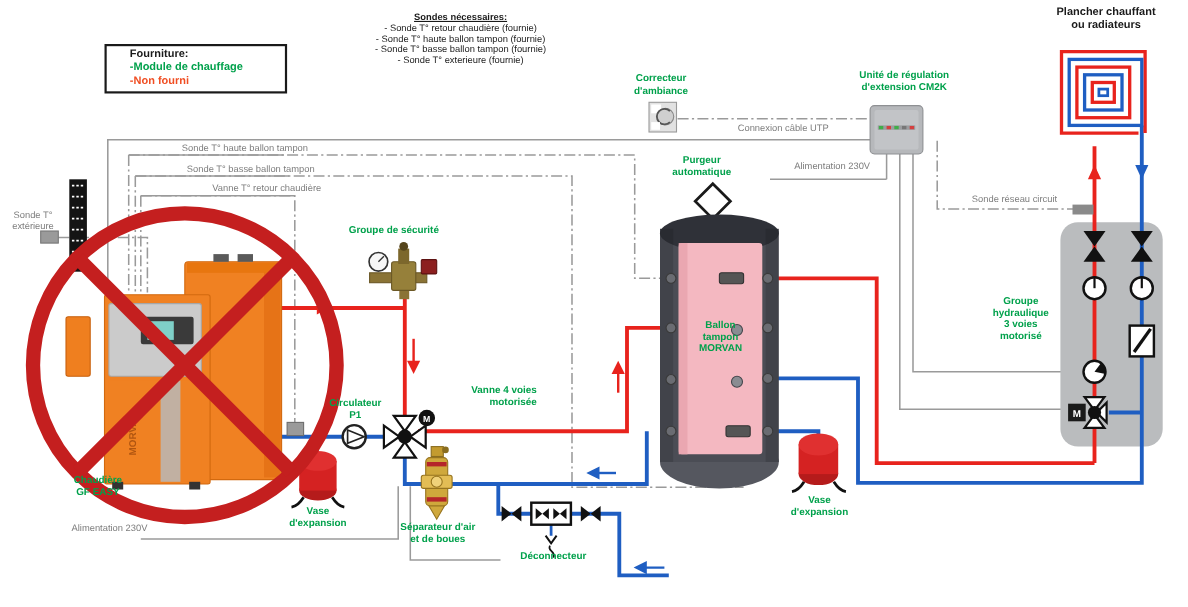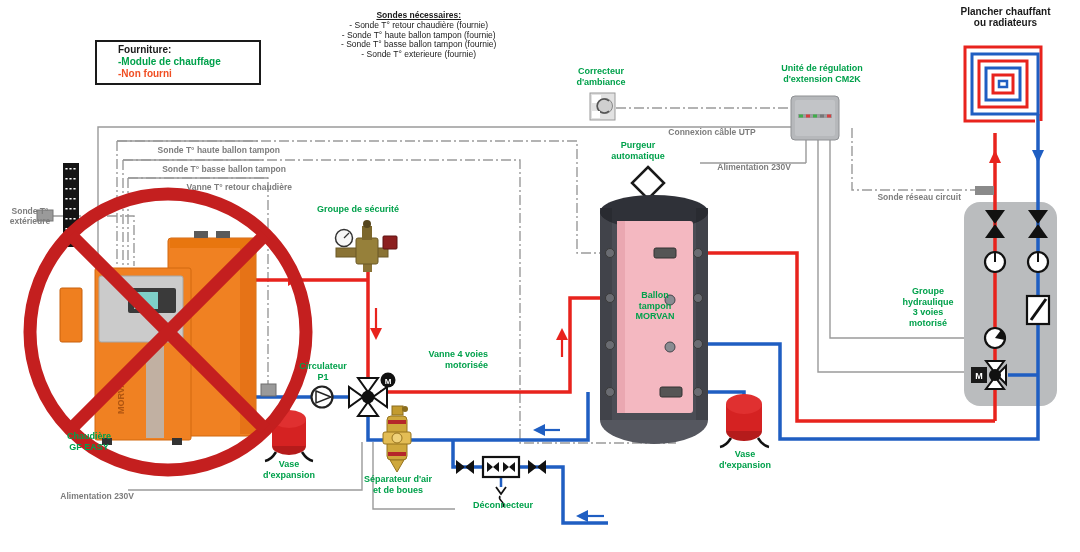--- a/index.html
+++ b/index.html
@@ -1,21 +1,21 @@
 <!DOCTYPE html>
 <html><head>
 <meta charset="utf-8">
 <style>
   html,body{margin:0;padding:0;background:#fff;}
   #stage{position:relative;width:1080px;height:552px;background:#fff;overflow:hidden;
          font-family:"Liberation Sans",sans-serif;}
   #diagram{position:absolute;left:0;top:0;}
   .lbl{position:absolute;font-weight:bold;font-size:9px;line-height:10.5px;color:#00a14b;
        white-space:pre-line;text-align:center;}
-  .lbl.gray{color:#7d7d7d;font-weight:bold;font-size:8.5px;line-height:9.5px;margin-top:16px;}
+  .lbl.gray{color:#7d7d7d;font-weight:normal;font-size:8.5px;line-height:9.5px;}
   .lbl.dark{color:#1a1a1a;}
   .lbl.left{text-align:right;}
   #legend-box{position:absolute;left:95px;top:40px;width:136px;border:2.5px solid #1a1a1a;
        background:#fff;padding:2px 5px 3px 21px;font-size:10px;font-weight:bold;line-height:12px;}
   #legend-box .t{color:#1a1a1a;}
   #legend-box .g{color:#00a14b;}
   #legend-box .r{color:#f04e23;}
   #sondes-note{position:absolute;left:341px;top:11px;font-size:8.5px;line-height:9.8px;
        color:#1a1a1a;text-align:center;}
   #sondes-note .t{font-weight:bold;text-decoration:underline;}
@@ -288,21 +288,21 @@
 <div class="lbl" style="left:303px;top:204px;width:110px">Groupe de sécurité</div>
 <div class="lbl" style="left:568px;top:66px;width:66px">Correcteur
 d'ambiance</div>
 <div class="lbl" style="left:772px;top:63px;width:100px">Unité de régulation
 d'extension CM2K</div>
 <div class="lbl gray" style="left:660px;top:112px;width:104px">Connexion câble UTP</div>
 <div class="lbl gray left" style="left:699px;top:147px;width:92px">Alimentation 230V</div>
 <div class="lbl" style="left:604px;top:140px;width:68px">Purgeur
 automatique</div>
 <div class="lbl gray left" style="left:861px;top:177px;width:100px">Sonde réseau circuit</div>
-<div class="lbl" style="left:892px;top:286px;width:72px">Groupe
+<div class="lbl" style="left:892px;top:268px;width:72px">Groupe
 hydraulique
 3 voies
 motorisé</div>
 <div class="lbl" style="left:623px;top:290px;width:64px">Ballon
 tampon
 MORVAN</div>
 <div class="lbl left" style="left:404px;top:349px;width:84px">Vanne 4 voies
 motorisée</div>
 <div class="lbl" style="left:292px;top:361px;width:62px">Circulateur
 P1</div>

